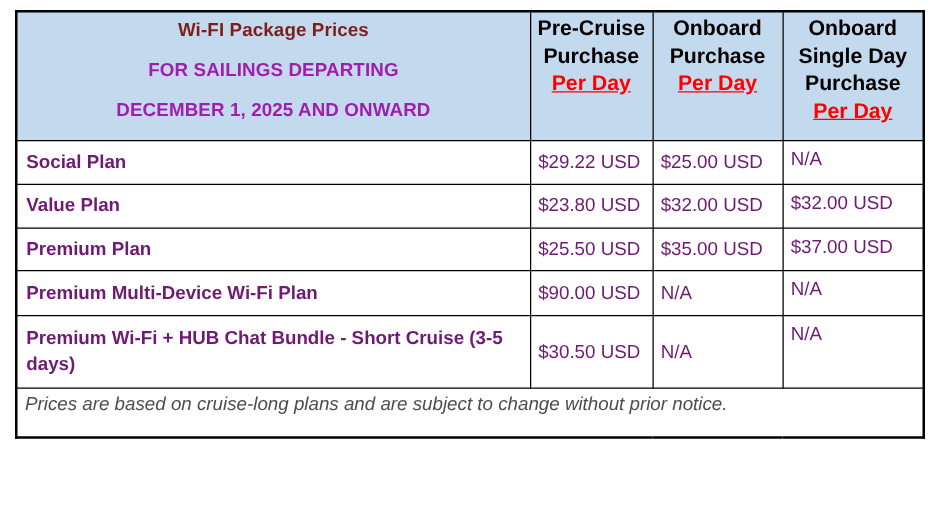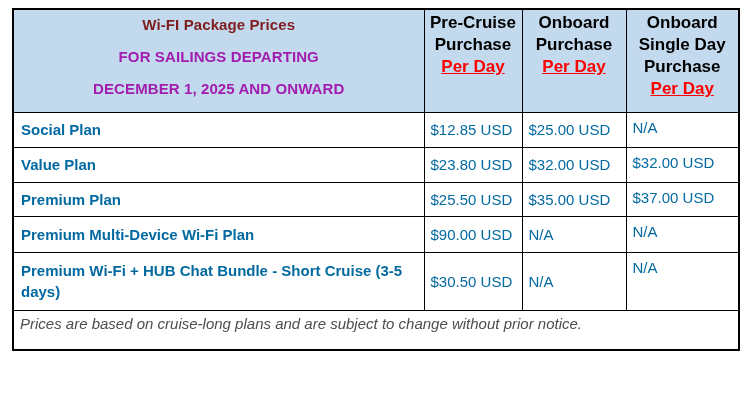--- a/index.html
+++ b/index.html
@@ -39,21 +39,21 @@
     text-align: center;
     font-size: 17px;
     line-height: 22px;
     color: #000000;
     padding-top: 2px;
   }
   .per-day { color: #ff0000; text-decoration: underline; }
   
   tbody td {
     font-size: 15px;
-    color: #0369a1;
+    color: #701a75;
     background: #ffffff;
   }
   td.plan-cell {
     font-weight: bold;
     padding: 4px 2px 4px 7px;
     vertical-align: middle;
     line-height: 21px;
   }
   td.price-cell {
     padding-left: 6px;
@@ -112,21 +112,21 @@
           <div>Onboard</div>
           <div>Single Day</div>
           <div>Purchase</div>
           <div class="per-day">Per Day</div>
         </th>
       </tr>
     </thead>
     <tbody>
       <tr class="h35">
         <td class="plan-cell">Social Plan</td>
-        <td class="price-cell">$12.85 USD</td>
+        <td class="price-cell">$29.22 USD</td>
         <td class="price-cell">$25.00 USD</td>
         <td class="price-cell single-day-cell">N/A</td>
       </tr>
       <tr class="h35">
         <td class="plan-cell">Value Plan</td>
         <td class="price-cell">$23.80 USD</td>
         <td class="price-cell">$32.00 USD</td>
         <td class="price-cell single-day-cell">$32.00 USD</td>
       </tr>
       <tr class="h34">

